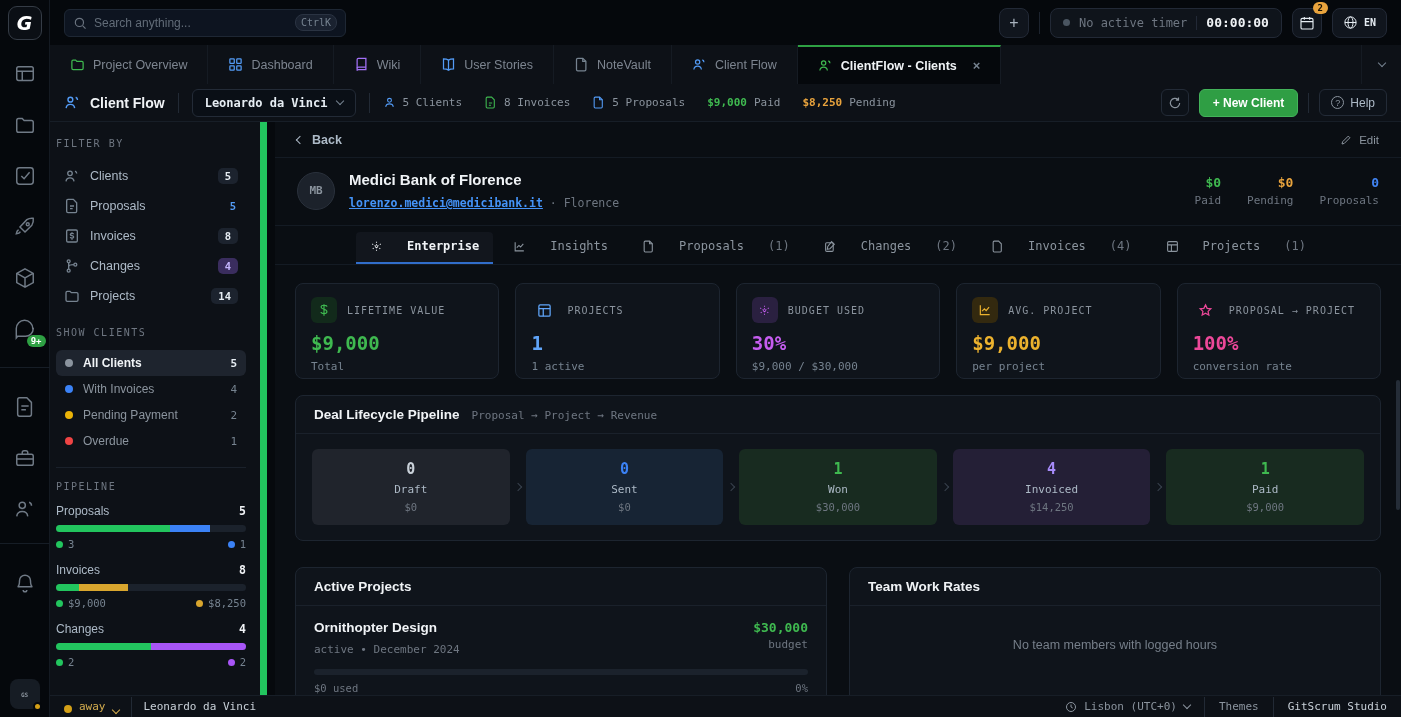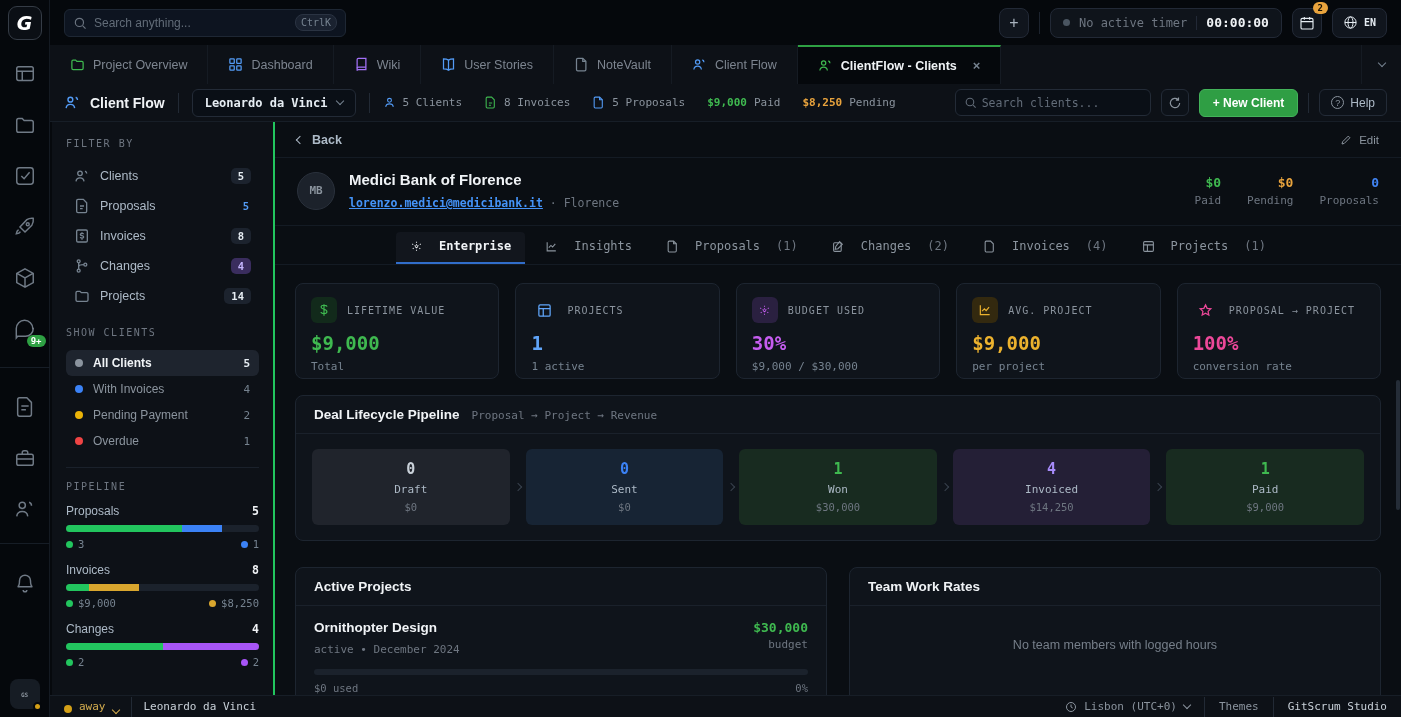--- a/index.html
+++ b/index.html
@@ -54,21 +54,21 @@
   .money b{font-weight:bold}
   .ab-right{margin-left:auto;display:flex;align-items:center;gap:10px}
   .clsearch{width:196px;height:27px;background:#0a0f16;border:1px solid #232b37;border-radius:6px;display:flex;align-items:center;gap:5px;padding:0 8px;color:#626c78}
   .clsearch input{flex:1;min-width:0;background:transparent;border:none;outline:none;color:#adbac7;font:11.5px "DejaVu Sans Mono",monospace}
   .clsearch input::placeholder{color:#626c78}
   .iconbtn{width:28px;height:27px;border:1px solid #232b37;border-radius:6px;background:#0d1219;color:#8b949e;display:flex;align-items:center;justify-content:center;cursor:pointer}
   .newbtn{height:28px;background:#2f9e44;border:1px solid #43b35a;border-radius:6px;color:#fff;font-weight:bold;font-size:12px;display:flex;align-items:center;gap:6px;padding:0 13px;cursor:pointer}
   .helpbtn{height:27px;border:1px solid #232b37;border-radius:6px;background:#0d1219;color:#adbac7;font-size:12px;display:flex;align-items:center;gap:6px;padding:0 11px;cursor:pointer}
   .qcirc{width:13px;height:13px;border:1.2px solid #8b949e;border-radius:50%;font-size:9px;display:flex;align-items:center;justify-content:center;color:#8b949e}
   
-  .sidebar{position:absolute;left:52px;top:122px;width:225px;height:573px;background:#0d1117;border-right:4px solid #22c55e;padding:16px 14px;overflow:hidden}
+  .sidebar{position:absolute;left:42px;top:122px;width:225px;height:573px;background:#0d1117;border-right:7px solid #22c55e;padding:16px 14px;overflow:hidden}
   .s-label{font:10px "DejaVu Sans Mono",monospace;letter-spacing:1.5px;color:#6e7681;margin-bottom:12px}
   .s-item{display:flex;align-items:center;gap:10px;padding:7px 8px;border-radius:6px;color:#adbac7;font-size:12.5px;cursor:pointer}
   .s-item .sicon{width:16px;height:16px;color:#768390}
   .s-item .cnt{margin-left:auto;font:bold 10.5px "DejaVu Sans Mono",monospace;background:#1c232e;color:#e6edf3;border-radius:5px;padding:2px 7px}
   .s-item .cnt.plain{background:transparent;color:#539bf5;padding:2px 2px}
   .mt18{margin-top:16px}
   .dot{width:8px;height:8px;border-radius:50%;flex:0 0 auto}
   .c-item{display:flex;align-items:center;gap:10px;padding:6px 9px;border-radius:6px;color:#8b949e;font-size:12px;cursor:pointer}
   .c-item.sel{background:#1e242e;color:#f0f3f6;font-weight:bold}
   .c-item .ccnt{margin-left:auto;font:11px "DejaVu Sans Mono",monospace;color:#768390}
@@ -90,21 +90,21 @@
   .avatar{width:38px;height:38px;border-radius:50%;background:#1c222b;border:1px solid #2a313c;display:flex;align-items:center;justify-content:center;font:bold 11px "DejaVu Sans Mono",monospace;color:#8b949e}
   .ch-info{margin-left:14px}
   .ch-name{font-weight:bold;font-size:15px;color:#f0f3f6}
   .ch-sub{margin-top:8px;font:bold 11.5px "DejaVu Sans Mono",monospace}
   .ch-email{color:#4493f8;text-decoration:underline;cursor:pointer}
   .ch-loc{color:#6e7681;font-weight:normal}
   .ch-stats{margin-left:auto;display:flex;gap:26px;text-align:right}
   .ch-stat .v{font:bold 13px "DejaVu Sans Mono",monospace}
   .ch-stat .l{margin-top:4px;font:11px "DejaVu Sans Mono",monospace;color:#6e7681}
   .detail-tabs{display:flex;justify-content:center;gap:6px;border-bottom:1px solid #141b24;padding-top:6px}
-  .dtab{display:flex;align-items:center;gap:16px;padding:7px 14px 9px;font:12px "DejaVu Sans Mono",monospace;color:#8b949e;cursor:pointer;border-bottom:2px solid transparent}
+  .dtab{display:flex;align-items:center;gap:24px;padding:7px 14px 9px;font:12px "DejaVu Sans Mono",monospace;color:#8b949e;cursor:pointer;border-bottom:2px solid transparent}
   .dtab .dcount{color:#6e7681}
   .dtab.active{background:#12161d;color:#f0f3f6;font-weight:bold;border-bottom:2px solid #316dca;border-radius:4px 4px 0 0}
   .content{padding:18px 20px}
   .stats-row{display:flex;gap:16px}
   .stat-card{flex:1;background:#0f141b;border:1px solid #1d2530;border-radius:8px;padding:13px 15px;height:96px}
   .sc-head{display:flex;align-items:center;gap:10px}
   .sc-chip{width:26px;height:26px;border-radius:6px;display:flex;align-items:center;justify-content:center}
   .sc-label{font:10px "DejaVu Sans Mono",monospace;letter-spacing:1px;color:#8b949e}
   .sc-value{margin-top:9px;font:bold 19px "DejaVu Sans Mono",monospace}
   .sc-sub{margin-top:6px;font:11px "DejaVu Sans Mono",monospace;color:#768390}
@@ -339,27 +339,20 @@
     <span class="abstat mono money">
       <b style="color: rgb(63, 185, 80);">$9,000</b>
       <span>Paid</span>
     </span>
     <span class="abstat mono money">
       <b style="color: rgb(232, 163, 61);">$8,250</b>
       <span>Pending</span>
     </span>
   </div>
   <div class="ab-right">
-    <div class="clsearch">
-      <svg width="13" height="13" viewBox="0 0 24 24" fill="none" stroke="currentColor" stroke-width="2">
-          <circle cx="11" cy="11" r="7"></circle>
-          <path d="M16.8 16.8L21.5 21.5"></path>
-        </svg>
-      <input placeholder="Search clients..." style="">
-    </div>
     <div class="iconbtn">
       <svg width="14" height="14" viewBox="0 0 24 24" fill="none" stroke="currentColor" stroke-width="2">
           <path d="M20 12a8 8 0 1 1-2.5-5.8M18 2.5V7h-4.5"></path>
         </svg>
     </div>
     <div class="newbtn">
         <span>+ New Client</span>
       </div>
     <div class="vsep"></div>
     <div class="helpbtn">

